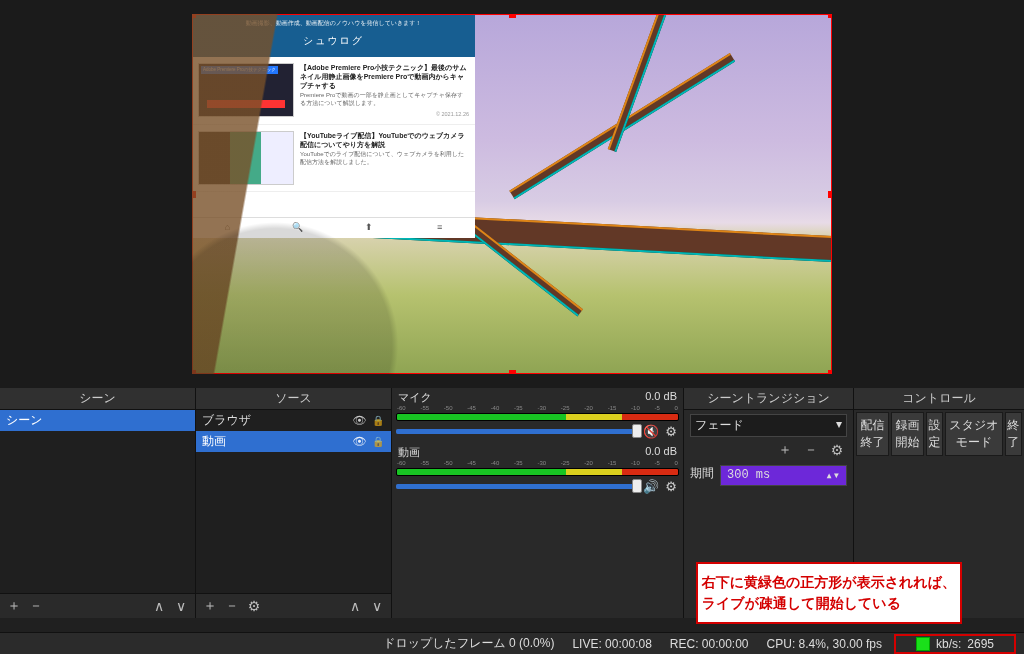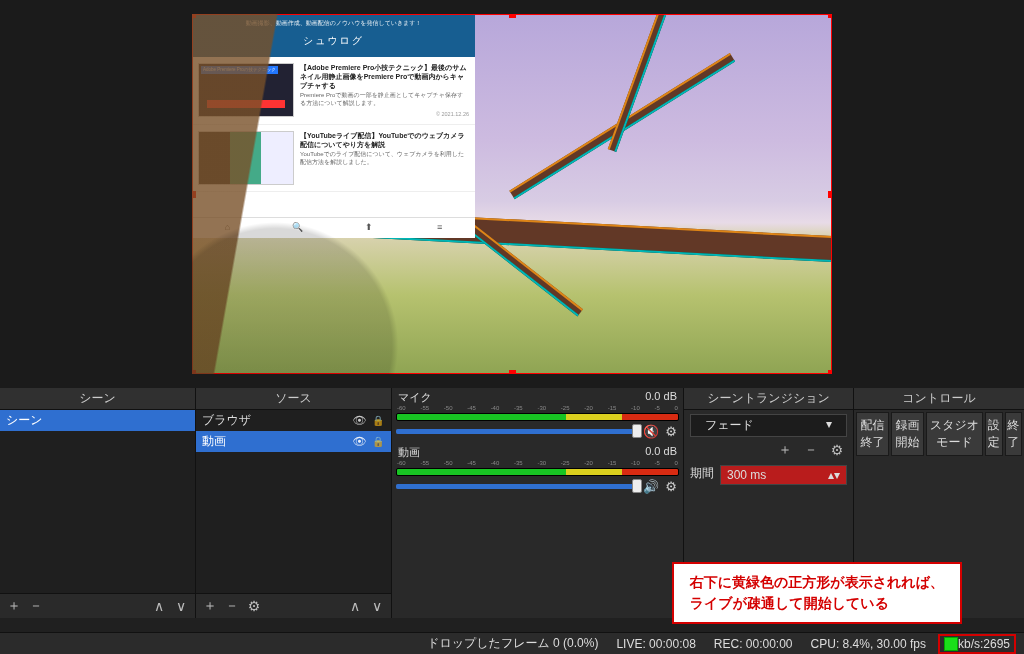--- a/index.html
+++ b/index.html
@@ -66,41 +66,41 @@
   .mx-h{display:flex;justify-content:space-between;font-size:11px;padding:0 2px;gap:44px;}
   .meter{height:8px;background:#0a0;background:linear-gradient(90deg,#18c423 0 60%,#dacf1e 60% 80%,#d82b12 80%);border:1px solid #000;border-radius:2px;}
   .scale{height:8px;font-size:6px;color:#888;display:flex;justify-content:space-between;padding:0 1px;}
   .mx-ctrl{display:flex;align-items:center;gap:4px;margin-top:2px;}
   .slider{flex:1;height:5px;background:#555;position:relative;border-radius:2px;}
   .slider::before{content:"";position:absolute;left:0;top:0;bottom:0;width:98%;background:#2f6fd0;border-radius:2px;}
   .knob{width:10px;height:14px;background:#eee;border:1px solid #888;border-radius:2px;position:absolute;top:-5px;left:97%;}
   .ic{width:16px;height:16px;display:flex;align-items:center;justify-content:center;color:#ccc;font-size:13px;}
 
   .trans-body{padding:4px 6px;font-size:12px;}
-  .select{background:#1c1c1c;border:1px solid #444;padding:2px 14px;display:flex;justify-content:space-between;align-items:flex-start;margin-bottom:4px;}
+  .select{background:#1c1c1c;border:1px solid #444;padding:2px 4px;display:flex;justify-content:space-between;align-items:flex-start;margin-bottom:4px;}
   .trans-row{display:flex;align-items:flex-start;gap:6px;}
-  .spin{flex:1;background:#b91c1c;border:1px solid #444;padding:2px 6px;display:flex;justify-content:space-between;}
+  .spin{flex:1;background:#6d28d9;border:1px solid #444;padding:2px 6px;display:flex;justify-content:space-between;font-family:Liberation Mono, monospace;}
   .plusminus{display:flex;gap:6px;justify-content:flex-end;margin-bottom:6px;color:#bbb;}
 
   .controls-body{display:flex;gap:2px;padding:2px;}
   .ctrl-btn{background:#3a3a3a;border:1px solid #1a1a1a;text-align:center;padding:4px 0;font-size:12px;color:#ddd;cursor:pointer;}
 
   .annotation{
     position:absolute; right:62px; bottom:30px;
     border:2px solid #d40000; background:#fff; color:#d40000;
-    font-size:14px; font-weight:700; padding:8px 16px; line-height:1.5;
+    font-size:14px; font-weight:700; padding:8px 4px; line-height:1.5;
   }
   .statusbar{
     position:absolute; left:0; right:0; bottom:0; height:22px;
     background:#2b2b2b; border-top:1px solid #111;
     display:flex; align-items:center; justify-content:flex-end;
     gap:18px; padding:0 8px; font-size:12px; color:#ddd;
   }
   .statusbar .sq{width:14px;height:14px;background:#1adf1a;border:1px solid #0a0;}
-  .statusbar .kbgroup{display:flex;align-items:center;border:2px solid #d40000;padding:1px 4px;margin-left:-6px;}
+  .statusbar .kbgroup{display:flex;align-items:center;gap:6px;border:2px solid #d40000;padding:1px 20px;margin-left:-6px;}
   .lock{font-size:10px;opacity:.7;}
 </style>
 </head>
 <body>
 
 <div class="preview-area">
   <div class="canvas">
     <div class="branch" style="top:188px;left:-10px;width:700px;height:26px;transform:rotate(3deg);"></div>
     <div class="branch" style="top:176px;left:320px;width:260px;height:10px;transform:rotate(-32deg);"></div>
     <div class="branch" style="top:132px;left:420px;width:170px;height:9px;transform:rotate(-70deg);"></div>
@@ -269,22 +269,22 @@
         </div>
       </div>
     </div>
   </div>
 
   <div class="dock" style="flex:1;border-right:none">
     <div class="dock-h">コントロール</div>
     <div class="controls-body">
       <div class="ctrl-btn">配信終了</div>
       <div class="ctrl-btn">録画開始</div>
+      <div class="ctrl-btn">設定</div>
       <div class="ctrl-btn">スタジオモード</div>
-      <div class="ctrl-btn">設定</div>
       <div class="ctrl-btn">終了</div>
     </div>
   </div>
 </div>
 
 <div class="annotation">
   <div>右下に黄緑色の正方形が表示されれば、</div>
   <div>ライブが疎通して開始している</div>
 </div>
 

